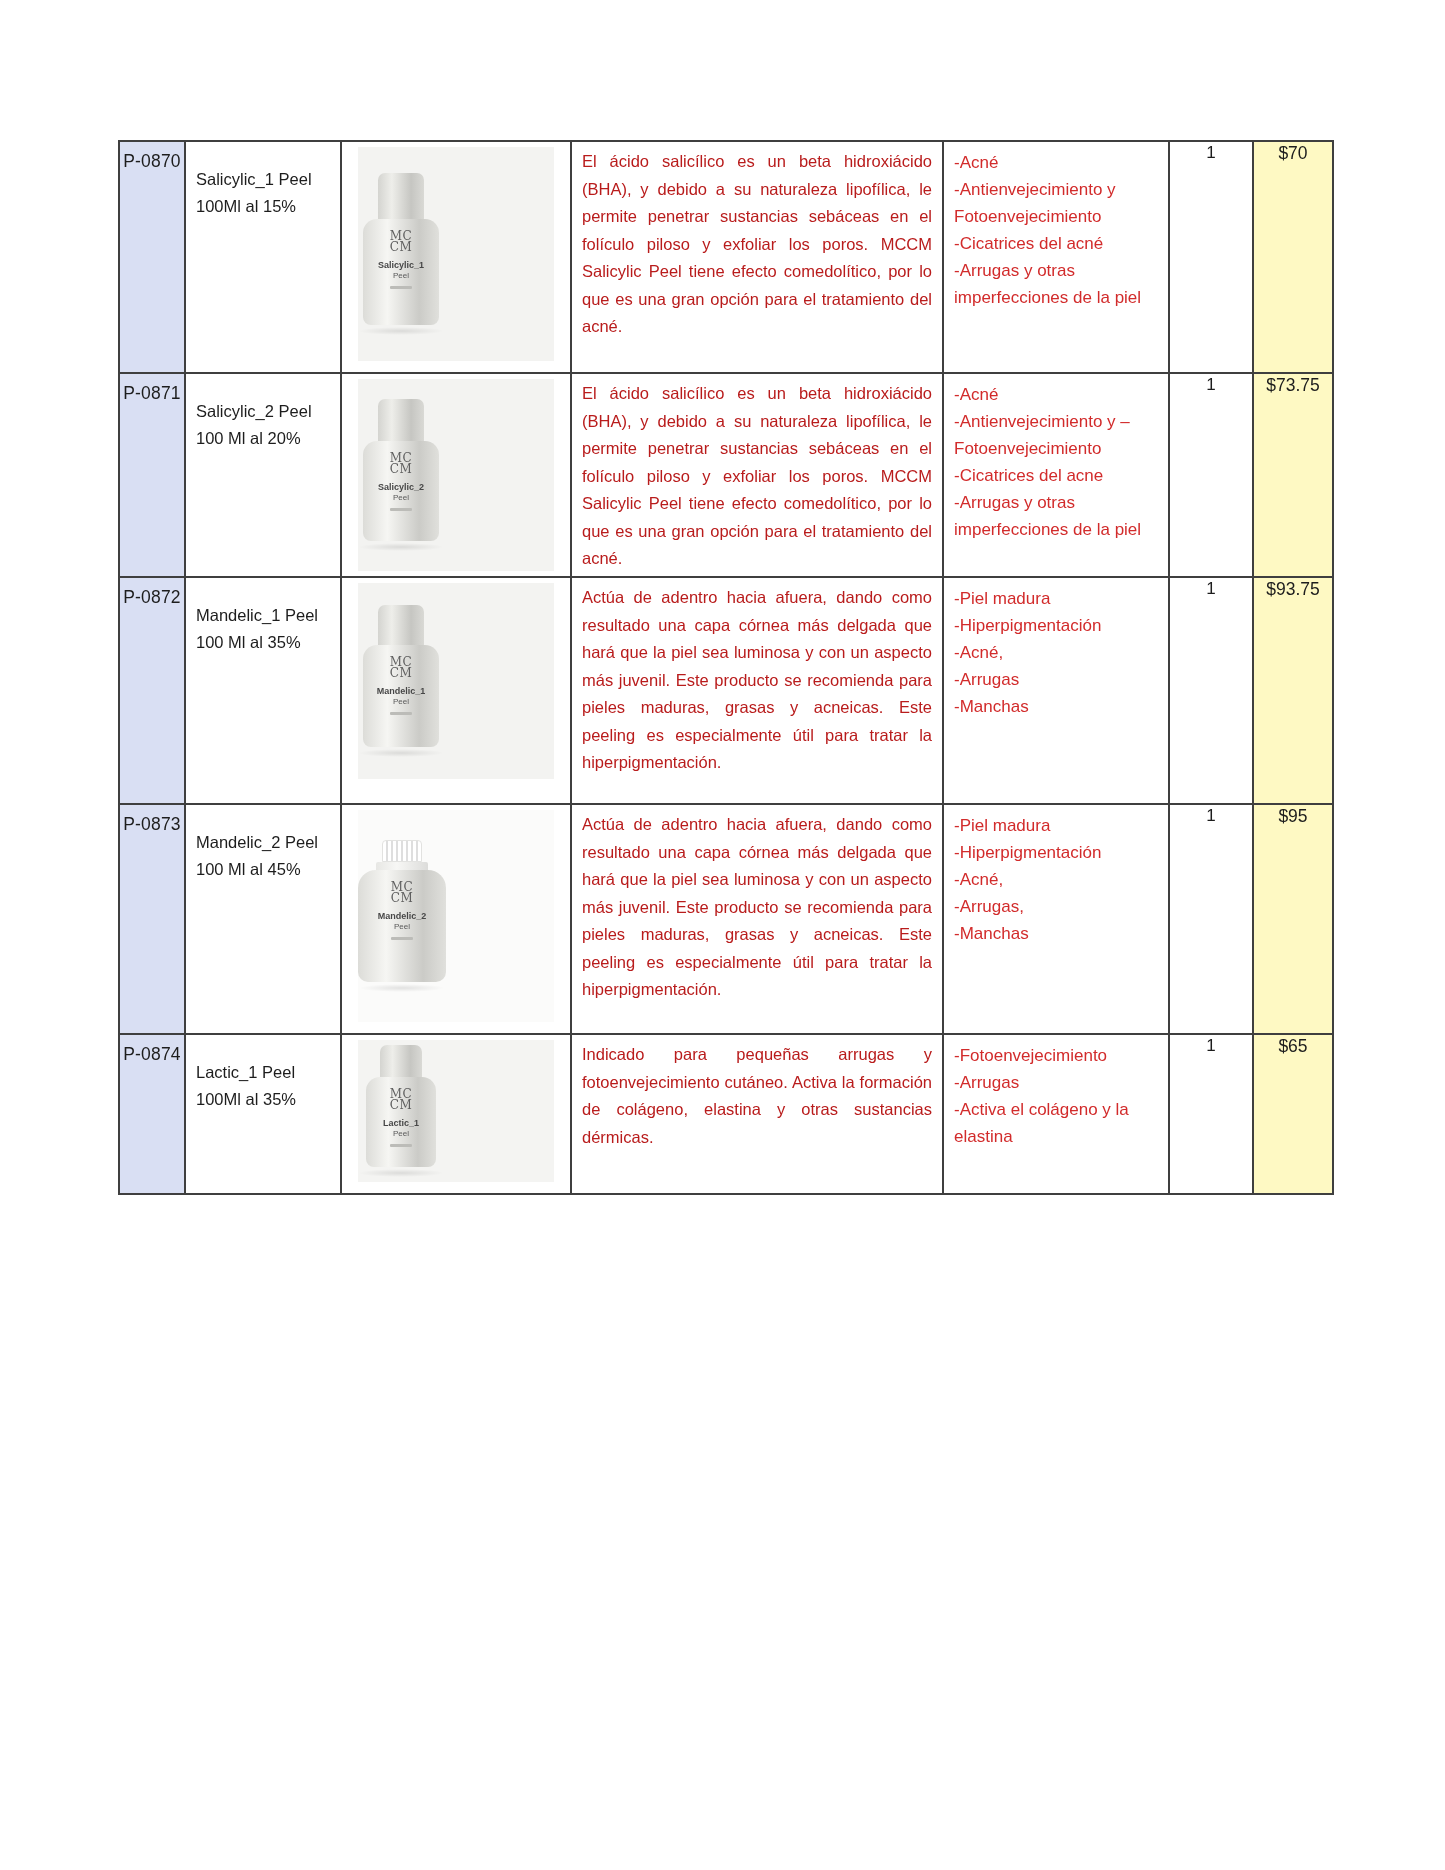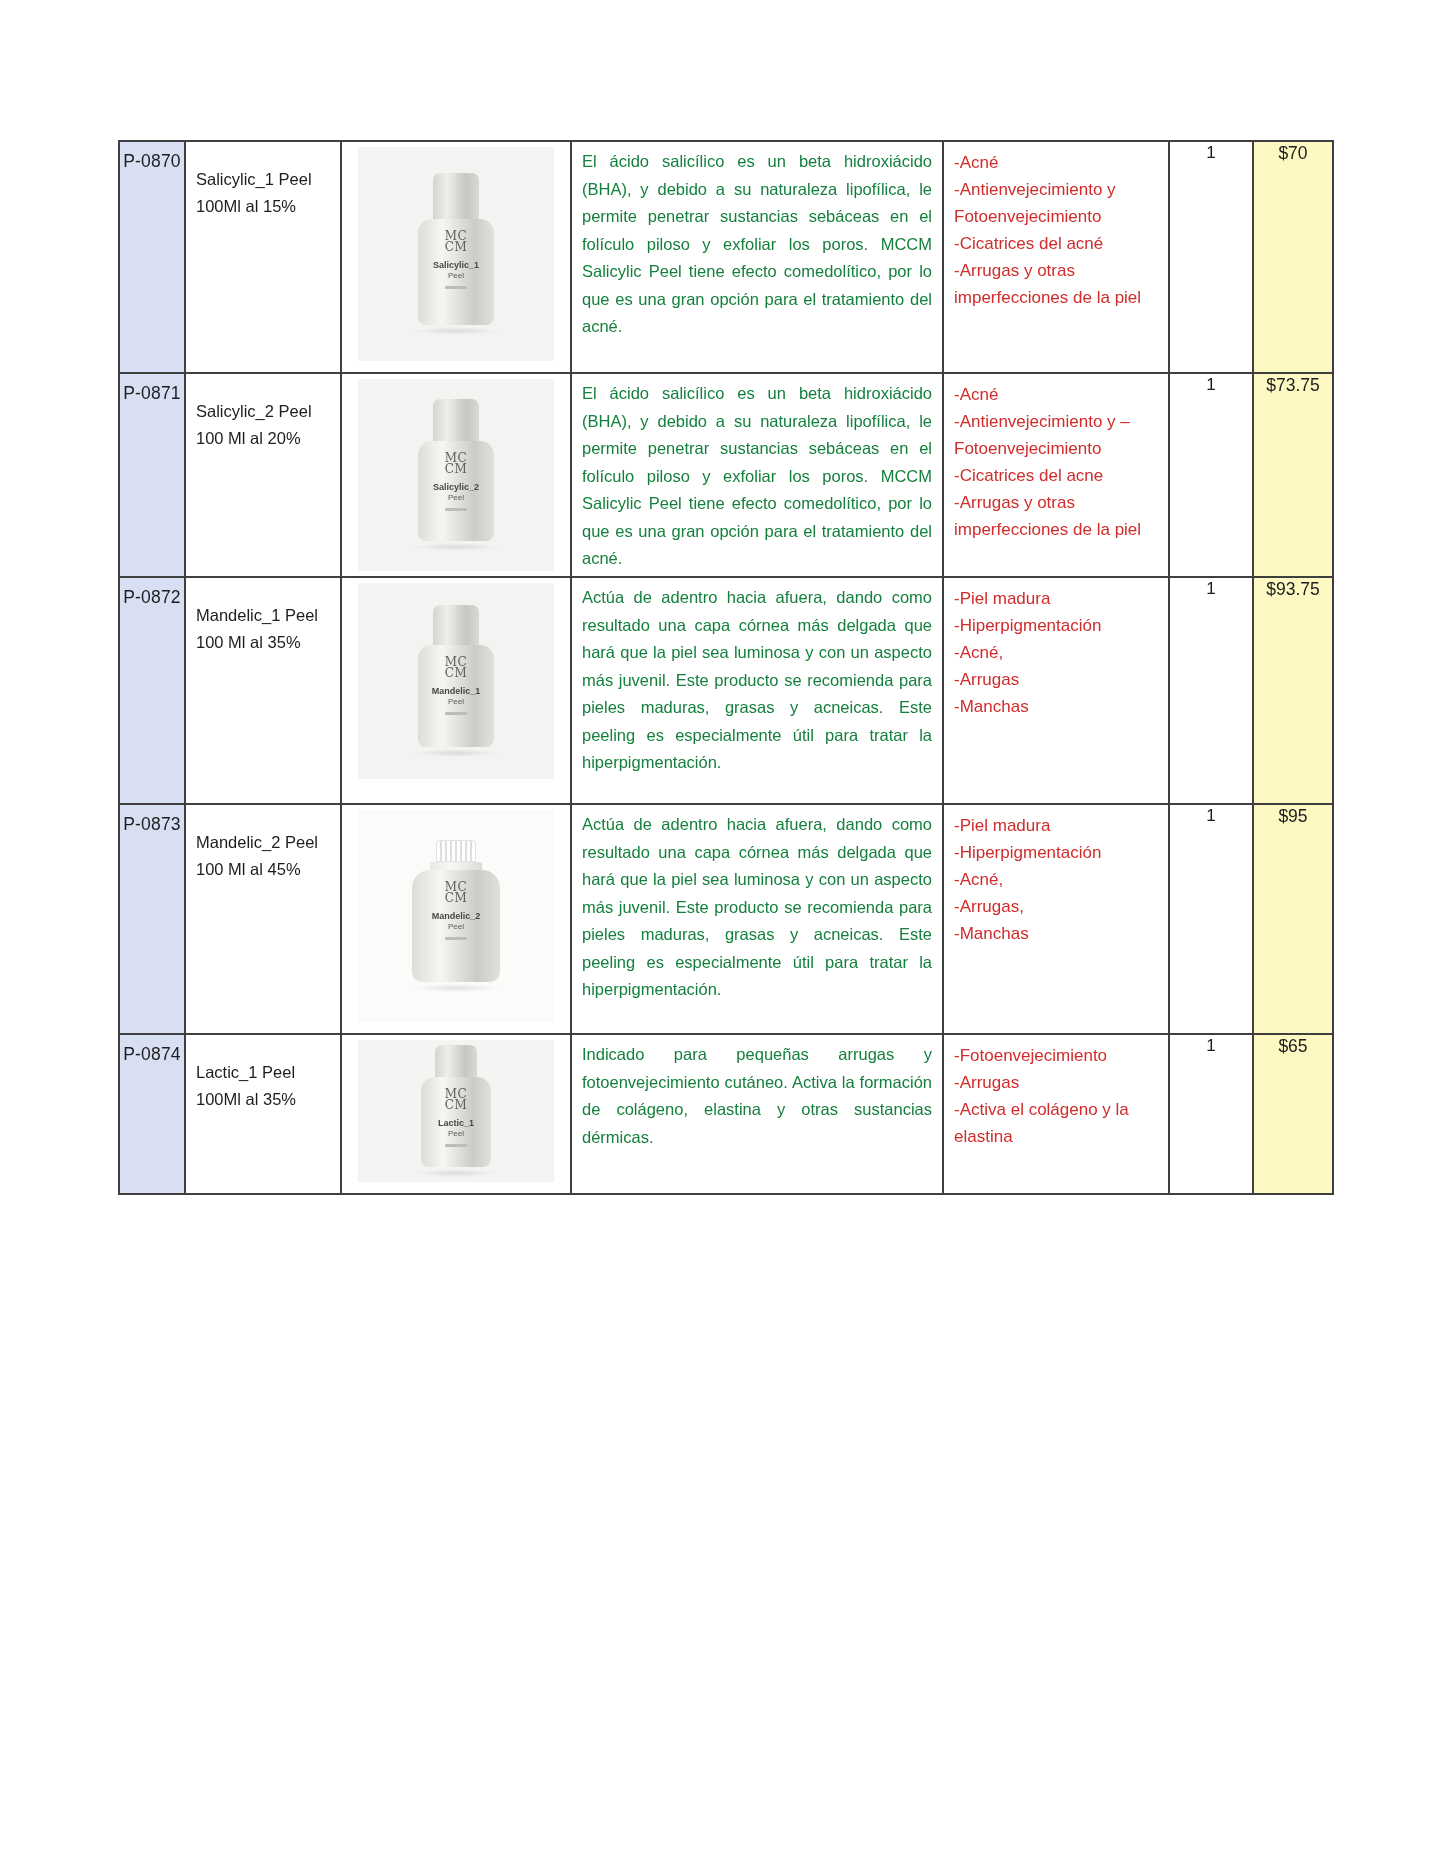--- a/index.html
+++ b/index.html
@@ -15,34 +15,34 @@
     border:2px solid #3f3f3f; vertical-align:top; overflow:hidden;
   }
   .code-cell {
     background:#d9dff3; text-align:center; padding-top:9px;
     font-size:17.5px; letter-spacing:0.2px;
   }
   .name-cell { padding:24px 8px 0 10px; font-size:16.5px; line-height:27px; }
   .img-cell  { padding:5px; }
   .desc-cell {
     padding:6px 10px 0 10px; font-size:16.5px; line-height:27.5px;
-    text-align:justify; color:#15803d;
+    text-align:justify; color:#b91c1c;
   }
   .benefit-cell { padding:7px 8px 0 10px; color:#d22b2b; font-size:17px; line-height:27px; }
   .benefit { margin:0; }
   .qty-cell {
     text-align:center; vertical-align:middle; font-size:17px;
   }
   .price-cell {
     background:#fef9c3; text-align:center; vertical-align:middle; font-size:17.5px;
   }
   
   .photo {
     width:196px; margin:0 auto; background:#f3f3f1;
-    display:flex; align-items:center; justify-content:center;
+    display:flex; align-items:center; justify-content:flex-start;
   }
   .photo.ph1 { height:214px; }
   .photo.ph2 { height:192px; }
   .photo.ph3 { height:196px; }
   .photo.ph4 { height:212px; background:#fbfbfa; }
   .photo.ph5 { height:142px; background:#f4f4f2; }
   
   .bottle { display:flex; flex-direction:column; align-items:center; }
   .cap {
     width:46px; height:48px; border-radius:7px 7px 2px 2px;

